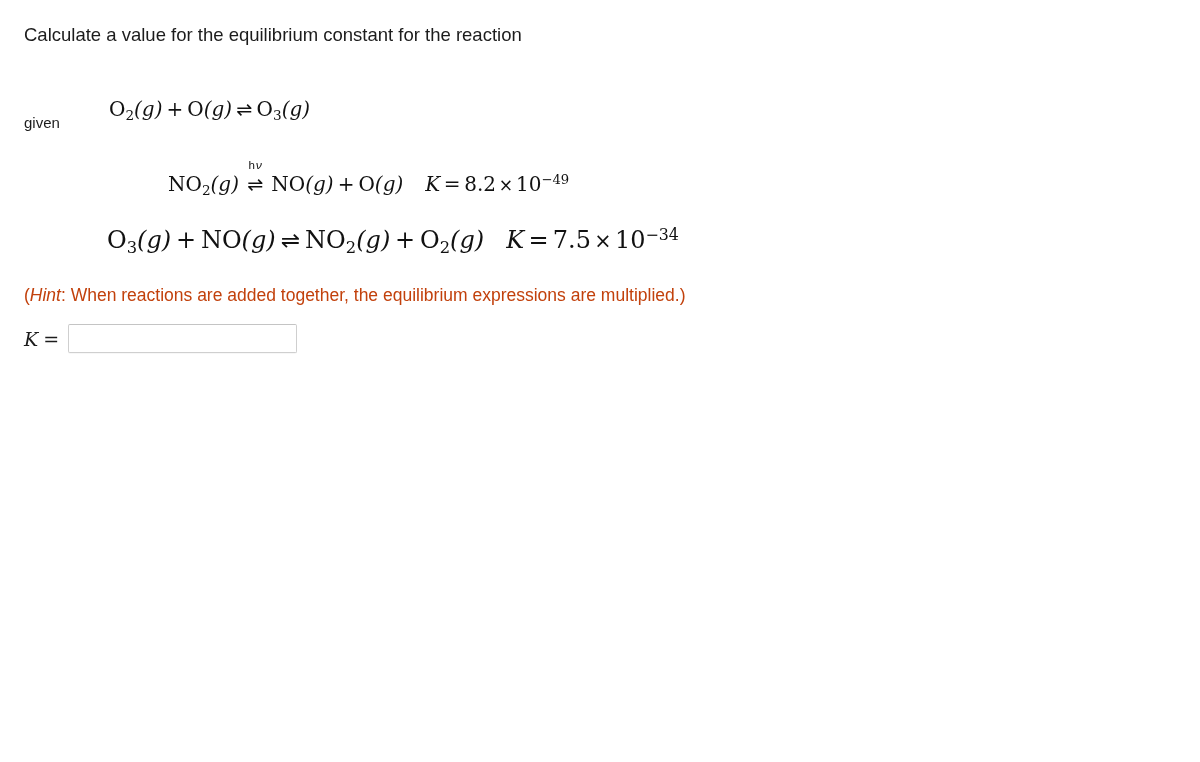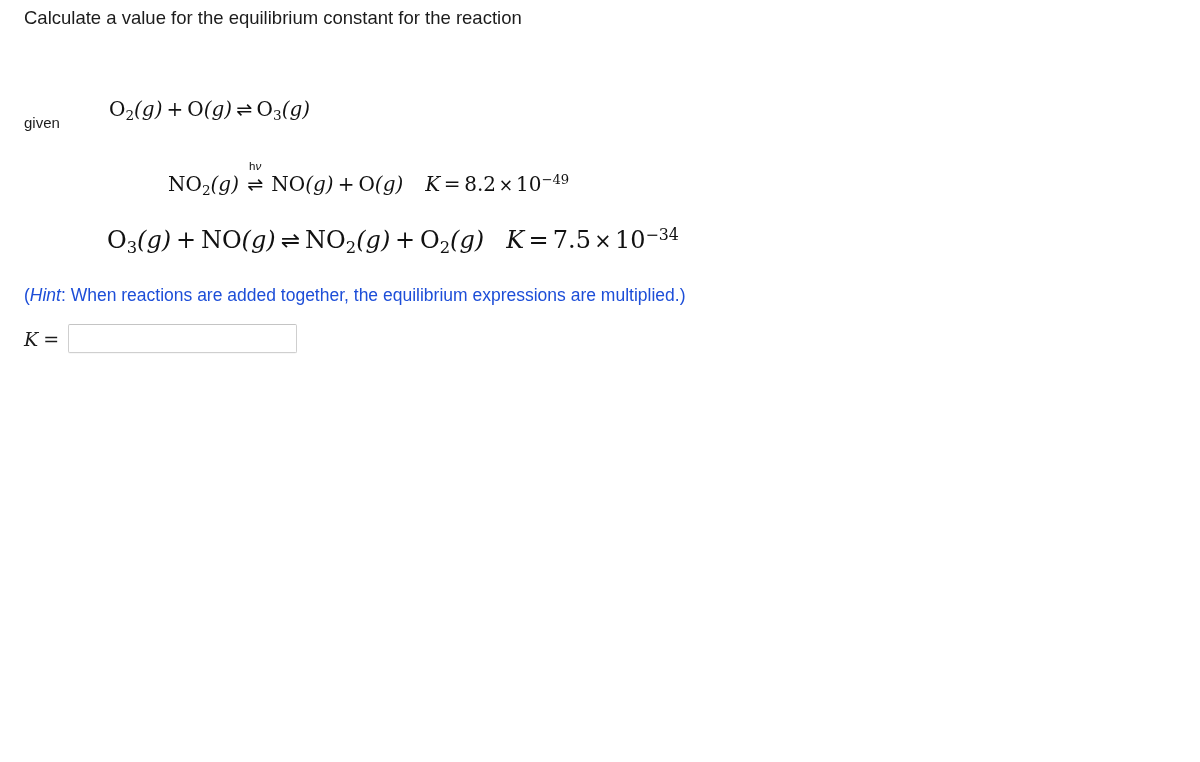--- a/index.html
+++ b/index.html
@@ -13,21 +13,21 @@
     position: relative;
     font-family: "Liberation Sans", sans-serif;
     color: #1a1a1a;
     overflow: hidden;
   }
 
   
   .prompt-line {
     position: absolute;
     left: 24px;
-    top: 6px;
+    top: 23px;
     font-size: 18.5px;
     line-height: 24px;
     color: #1c1c1c;
     white-space: nowrap;
   }
 
   .given-line {
     position: absolute;
     left: 24px;
     top: 111px;
@@ -35,21 +35,21 @@
     line-height: 24px;
     color: #1c1c1c;
   }
 
   .hint-line {
     position: absolute;
     left: 24px;
     top: 283px;
     font-size: 17.5px;
     line-height: 24px;
-    color: #1d4ed8;
+    color: #c2410c;
     white-space: nowrap;
   }
   .hint-line .hint-word { font-style: italic; }
 
   
   .math {
     position: absolute;
     font-family: "DejaVu Serif", "Liberation Serif", serif;
     color: #111111;
     white-space: nowrap;
@@ -119,21 +119,21 @@
   .arrow-stack .arrow-glyph {
     font-family: "DejaVu Sans", sans-serif;
     font-size: 0.96em;
   }
   .arrow-stack .over-label {
     position: absolute;
     left: 50%;
     transform: translateX(-50%);
     top: -1.00em;
     font-size: 0.58em;
-    font-family: Liberation Sans, sans-serif;
+    font-family: Liberation Mono, monospace;
     white-space: nowrap;
     line-height: 1;
   }
   .arrow-stack .over-label .nu { font-style: italic; }
 
   
   .answer-row {
     position: absolute;
     left: 24px;
     top: 324px;

